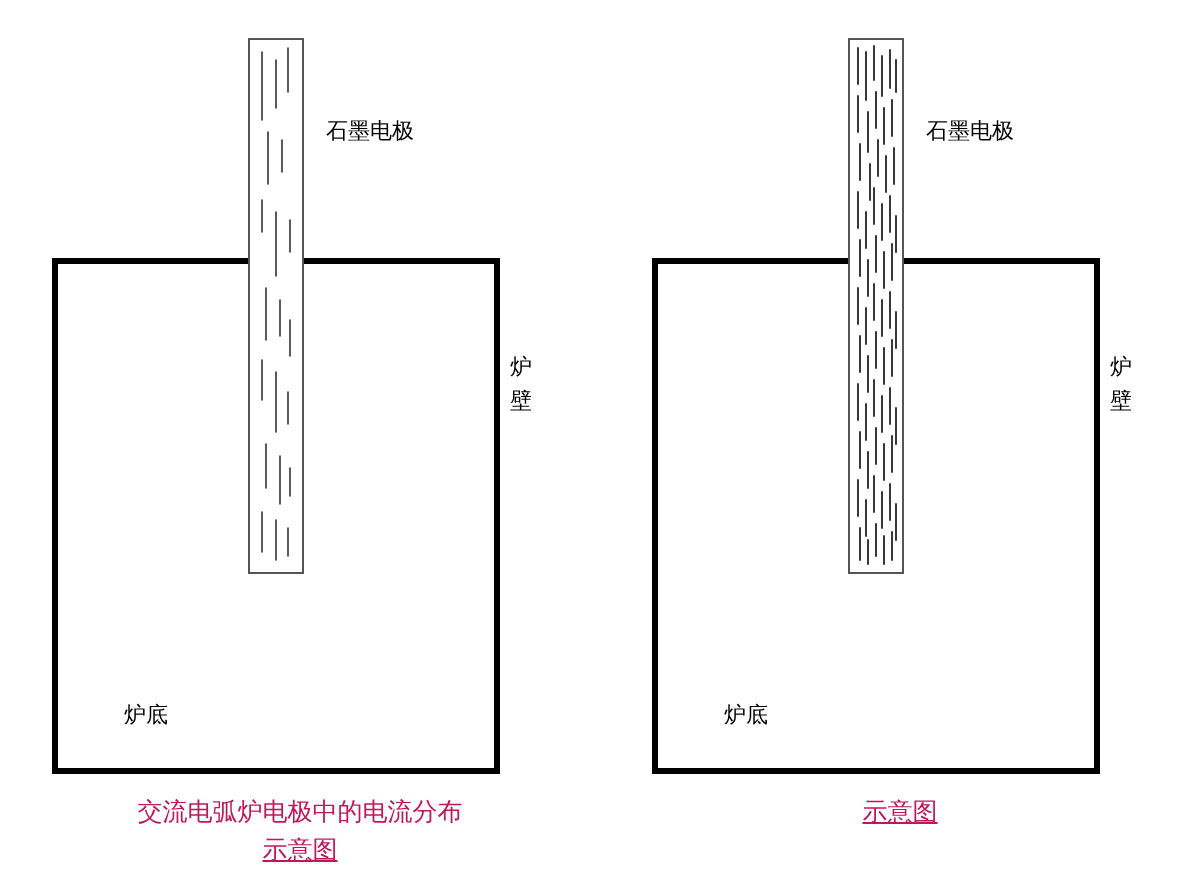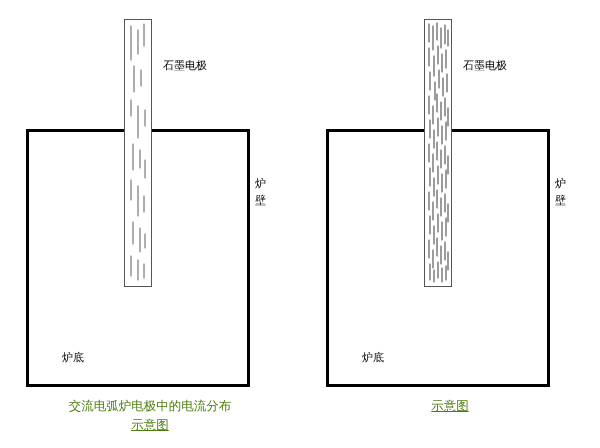--- a/index.html
+++ b/index.html
@@ -97,21 +97,21 @@
   .label-bottom { left: 62px; top: 350px; }
 
   .caption {
     position: absolute;
     left: 0;
     top: 396px;
     width: 300px;
     text-align: center;
     font-size: 12.5px;
     line-height: 19px;
-    color: #4d7c0f;
+    color: #be185d;
   }
   .caption .line2 { display: block; text-decoration: underline; }
 </style>
 </head>
 <body>
 
 <div class="figure" id="figure-ac">
 
   <div class="furnace"></div>
   <div class="furnace-top-mask"></div>

